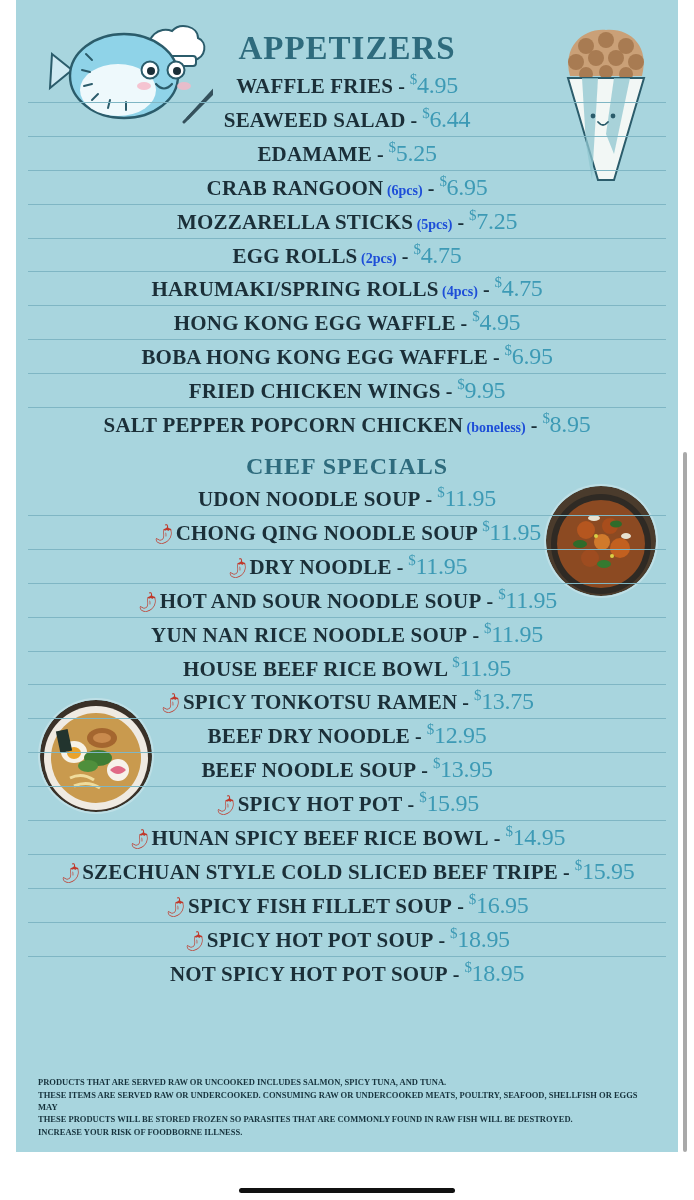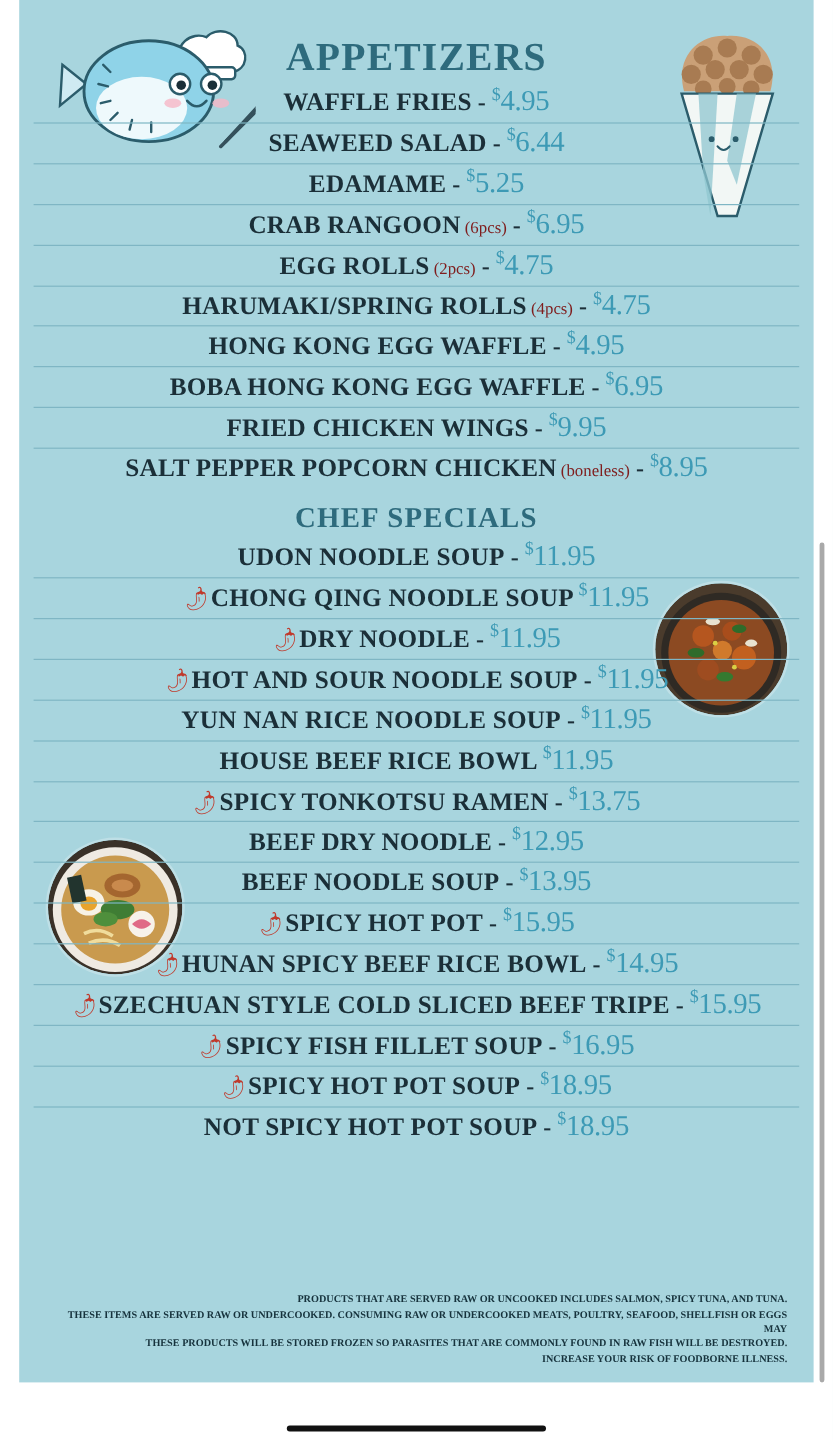--- a/index.html
+++ b/index.html
@@ -68,22 +68,22 @@
     font-family: "Liberation Serif", serif;
     font-weight: bold;
     font-size: 21px;
     color: #1b2f38;
     letter-spacing: 0.2px;
   }
   .qty {
     font-family: "Liberation Serif", serif;
     font-style: normal;
     font-size: 14px;
-    color: #7f1d1d;
-    font-weight: normal;
+    color: #1d4ed8;
+    font-weight: bold;
   }
   .dash {
     font-weight: bold;
     font-size: 20px;
     color: #1b2f38;
   }
   .price {
     font-family: "Liberation Serif", serif;
     font-size: 24px;
     color: #3d9ab5;
@@ -119,21 +119,21 @@
     width: 112px; height: 112px;
     border-radius: 50%;
     overflow: hidden;
     box-shadow: 0 0 0 2px rgba(255,255,255,.25);
   }
 
   
   #disclaimer {
     position: absolute;
     left: 0; right: 0; bottom: 14px;
-    text-align: right;
+    text-align: left;
     font-family: "Liberation Serif", serif;
     font-size: 8.5px;
     color: #16323c;
     line-height: 1.45;
     padding: 0 22px;
     font-weight: bold;
   }
 
   
   #scrollbar-track {
@@ -284,20 +284,21 @@
         <rect x="18" y="30" width="12" height="22" fill="#22342e" transform="rotate(-12 24 41)"></rect>
       </g>
     </svg>
 
     <div class="section-title" id="appetizers-title">APPETIZERS</div>
     <div class="menu-list" id="appetizers-list">
         <div class="menu-row"><span class="item-name">WAFFLE FRIES</span><span class="dash"> - </span><span class="price"><span class="cur">$</span><span>4.95</span></span></div>
         <div class="menu-row"><span class="item-name">SEAWEED SALAD</span><span class="dash"> - </span><span class="price"><span class="cur">$</span><span>6.44</span></span></div>
         <div class="menu-row"><span class="item-name">EDAMAME</span><span class="dash"> - </span><span class="price"><span class="cur">$</span><span>5.25</span></span></div>
         <div class="menu-row"><span class="item-name">CRAB RANGOON</span><span class="qty"> (6pcs)</span><span class="dash"> - </span><span class="price"><span class="cur">$</span><span>6.95</span></span></div>
+        <div class="menu-row"><span class="item-name">MOZZARELLA STICKS</span><span class="qty"> (5pcs)</span><span class="dash"> - </span><span class="price"><span class="cur">$</span><span>7.25</span></span></div>
         <div class="menu-row"><span class="item-name">EGG ROLLS</span><span class="qty"> (2pcs)</span><span class="dash"> - </span><span class="price"><span class="cur">$</span><span>4.75</span></span></div>
         <div class="menu-row"><span class="item-name">HARUMAKI/SPRING ROLLS</span><span class="qty"> (4pcs)</span><span class="dash"> - </span><span class="price"><span class="cur">$</span><span>4.75</span></span></div>
         <div class="menu-row"><span class="item-name">HONG KONG EGG WAFFLE</span><span class="dash"> - </span><span class="price"><span class="cur">$</span><span>4.95</span></span></div>
         <div class="menu-row"><span class="item-name">BOBA HONG KONG EGG WAFFLE</span><span class="dash"> - </span><span class="price"><span class="cur">$</span><span>6.95</span></span></div>
         <div class="menu-row"><span class="item-name">FRIED CHICKEN WINGS</span><span class="dash"> - </span><span class="price"><span class="cur">$</span><span>9.95</span></span></div>
         <div class="menu-row"><span class="item-name">SALT PEPPER POPCORN CHICKEN</span><span class="qty"> (boneless)</span><span class="dash"> - </span><span class="price"><span class="cur">$</span><span>8.95</span></span></div>
       </div>
 
     <div class="section-title" id="chef-title">CHEF SPECIALS</div>
     <div class="menu-list" id="chef-list">

